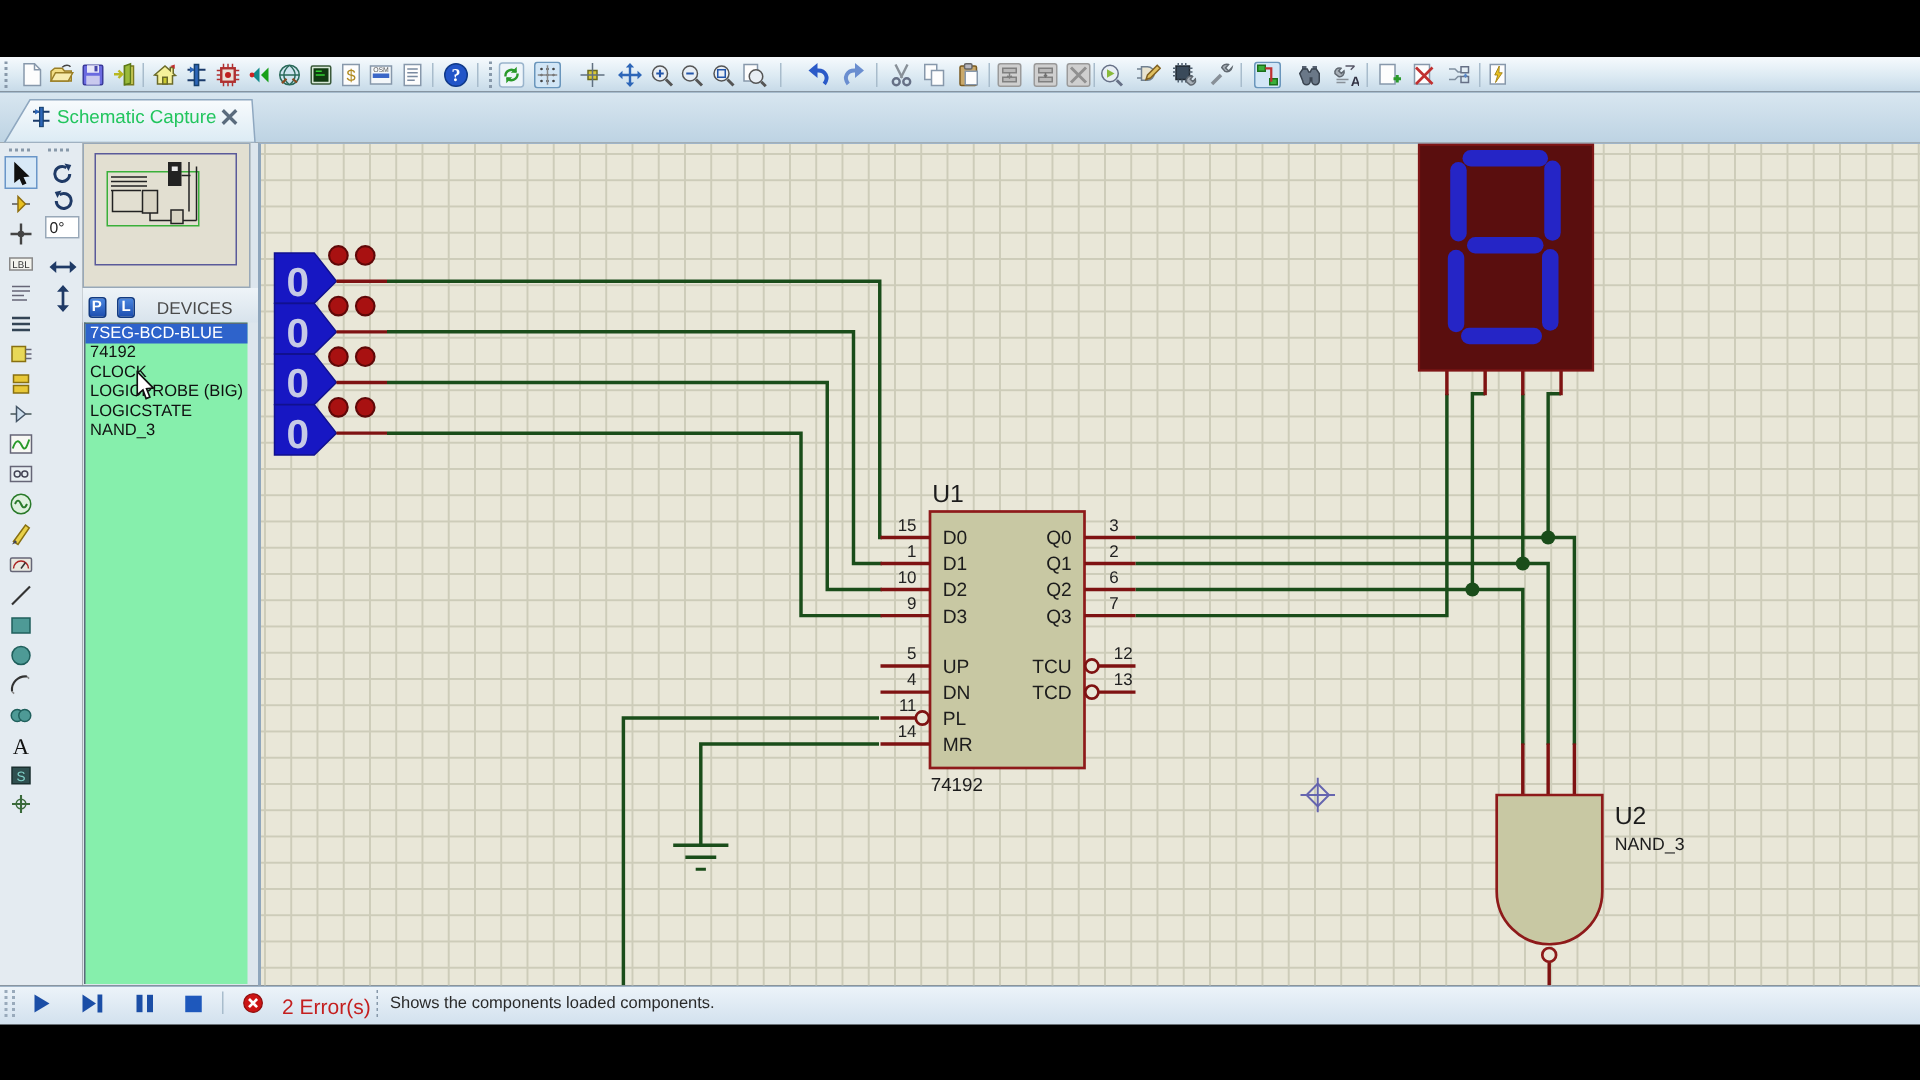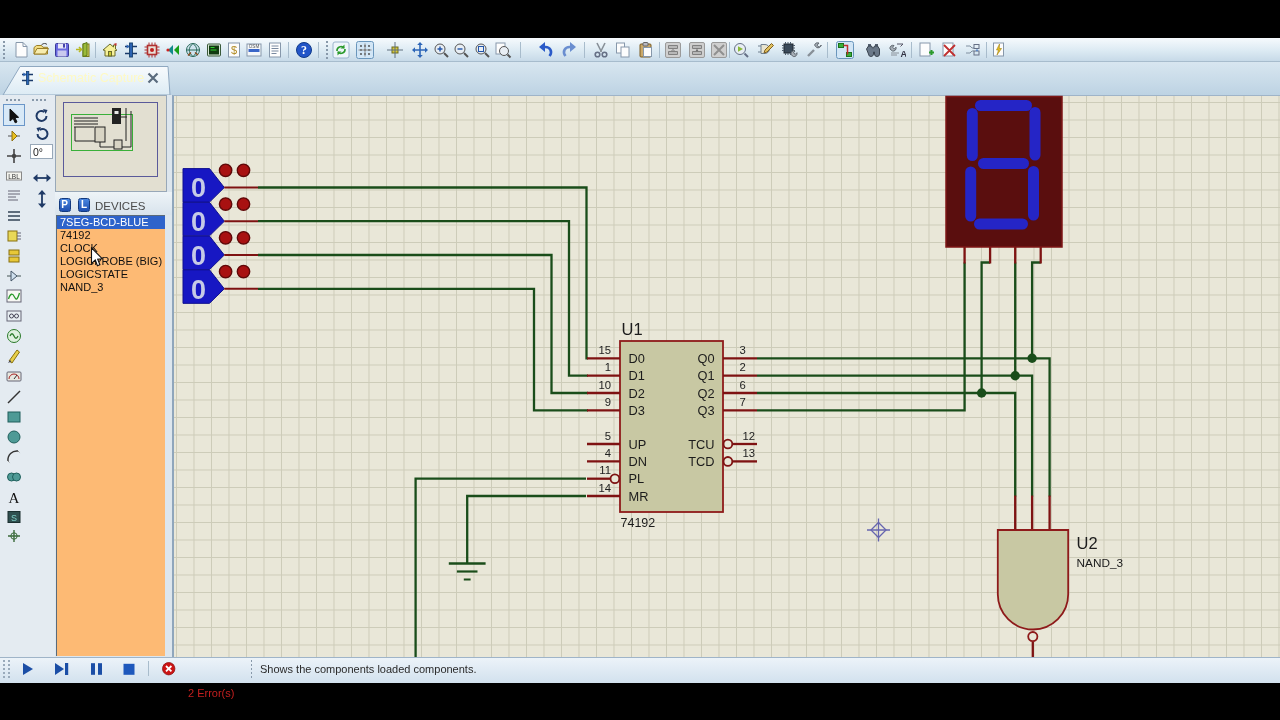--- a/index.html
+++ b/index.html
@@ -4,21 +4,21 @@
 *{margin:0;padding:0;box-sizing:border-box}
 html,body{width:1280px;height:720px;overflow:hidden;background:#000;font-family:"Liberation Sans",sans-serif}
 .abs{position:absolute}
 #stage{position:relative;width:1280px;height:720px;background:#000}
 #toolbar{left:0;top:38px;width:1280px;height:24px;background:linear-gradient(#f6fafd,#dceaf3 55%,#c7dae8);border-bottom:1px solid #a7bccd}
 #tabbar{left:0;top:62px;width:1280px;height:33px;background:linear-gradient(#d8e6f0,#bdd3e3)}
 #leftcols{left:0;top:95px;width:55px;height:562px;background:#e4ebf1}
 #panel{left:55px;top:95px;width:117px;height:562px;background:#dde6ed}
 #preview{left:55px;top:95px;width:112px;height:97px;background:#e2dfd1;border:1px solid #98a8b8}
 #devhdr{left:55px;top:192px;width:117px;height:23px;background:linear-gradient(#eef4f8,#d8e3ec)}
-#devlist{left:56px;top:215px;width:109px;height:441px;background:#fdba74;border-left:1px solid #5a6a7a;border-top:1px solid #5a6a7a;font-size:11px;color:#101010}
+#devlist{left:56px;top:215px;width:109px;height:441px;background:#86efac;border-left:1px solid #5a6a7a;border-top:1px solid #5a6a7a;font-size:11px;color:#101010}
 #devlist div{height:13px;line-height:13px;padding-left:3px;white-space:nowrap;letter-spacing:0px}
 #devlist .sel{background:#2e63cb;color:#fff}
 #canvas{left:172px;top:95px;width:1108px;height:562px;background-color:#e9e7d8;border-left:2px solid #8fa6bc;border-top:1px solid #9fb4c8;
 background-image:linear-gradient(#cdccb9 1px,transparent 1px),linear-gradient(90deg,#cdccb9 1px,transparent 1px);
 background-size:17.5px 17.5px;background-position:2px 6px}
 #statusbar{left:0;top:657px;width:1280px;height:26px;background:linear-gradient(#ecf3f9,#d2e1ee);border-top:1px solid #9fb4c8}
 .sep{position:absolute;top:42px;width:1px;height:16px;background:#a8bccc}
 .vsep{position:absolute;width:1px;background:#a8bccc}
 </style></head><body>
 <div id="stage">
@@ -251,21 +251,21 @@
       </defs>
       <path d="M3 33L20 4.5h148l2 28.5z" fill="url(#tg)" stroke="#8fa8c0"></path>
       <path d="M26 71" fill="none"></path>
     </svg>
     <svg class="abs" style="left:21px;top:71px" width="14" height="14" viewBox="0 0 14 14">
       <path d="M1 3.5h11M1 9.5h11" stroke="#1a3a6a" stroke-width="1.3"></path>
       <rect x="5.4" y="0.5" width="2.4" height="13" fill="#2d66b8" stroke="#16406e" stroke-width="0.8"></rect>
       <path d="M5.4 3.5L2.4 1.6v3.8z" fill="#2d66b8"></path>
       <text x="7" y="13" font-size="5" fill="#103a8a" font-family="Liberation Sans"></text>
     </svg>
-    <div class="abs" style="left:38px;top:71px;width:110px;height:16px;font-size:12.5px;color:#fef9c3;letter-spacing:0px;white-space:nowrap;overflow:hidden">Schematic Capture</div>
+    <div class="abs" style="left:38px;top:71px;width:110px;height:16px;font-size:12.5px;color:#22c55e;letter-spacing:0px;white-space:nowrap;overflow:hidden">Schematic Capture</div>
     <svg class="abs" style="left:146px;top:71px" width="14" height="14" viewBox="0 0 14 14">
       <path d="M2.5 2.5l9 9M11.5 2.5l-9 9" stroke="#5a6b7d" stroke-width="2.2"></path>
     </svg>
     <div class="abs" style="left:3px;top:104px;width:22px;height:22px;background:#d8e9f7;border:1px solid #6a96c8"></div>
     <svg class="abs" style="left:5px;top:107px" width="18" height="18" viewBox="0 0 18 18">
       <path d="M5 2l0 12 3.2-2.6 2 4.4 1.8-.8-2-4.3 3.6-.4z" fill="#111" stroke="#111"></path>
     </svg>
     <svg class="abs" style="left:5px;top:127px" width="18" height="18" viewBox="0 0 18 18">
       <path d="M3 9h4M11 9h4" stroke="#555"></path>
       <path d="M7 4l5 5-5 5z" fill="#e8c020" stroke="#907010"></path>
@@ -375,21 +375,21 @@
         <path d="M20 32v14h20M45 47v5h14"></path>
         <path d="M66 22h6M71 13v33M76 16v36M60 52h16"></path>
       </g>
       <rect x="57" y="13" width="9" height="16" fill="#222"></rect>
       <rect x="59.5" y="16" width="4" height="3" fill="#e8e8e8"></rect>
       <rect x="59" y="45" width="8" height="9" fill="#d8d4c4" stroke="#222"></rect>
     </svg>
     <div class="abs" id="devhdr"></div>
     <div class="abs" style="left:58.5px;top:198px;width:12px;height:13.5px;background:linear-gradient(#4a86e0,#1e4fb0);border:1px solid #123a80;border-radius:2.5px;color:#fff;font-size:10px;font-weight:bold;text-align:center;line-height:12.5px">P</div>
     <div class="abs" style="left:78px;top:198px;width:12px;height:13.5px;background:linear-gradient(#4a86e0,#1e4fb0);border:1px solid #123a80;border-radius:2.5px;color:#fff;font-size:10px;font-weight:bold;text-align:center;line-height:12.5px">L</div>
-    <div class="abs" style="left:95px;top:200px;width:60px;height:13px;font-size:11.5px;color:#4a4a4a;text-align:left">DEVICES</div>
+    <div class="abs" style="left:95px;top:200px;width:60px;height:13px;font-size:11.5px;color:#4a4a4a;text-align:right">DEVICES</div>
     <div class="abs" id="devlist">
       <div class="sel">7SEG-BCD-BLUE</div>
       <div>74192</div>
       <div>CLOCK</div>
       <div>LOGICPROBE (BIG)</div>
       <div>LOGICSTATE</div>
       <div>NAND_3</div>
     </div>
     <div class="abs" id="canvas"></div>
     <svg class="abs" style="left:172px;top:95px" width="1108" height="562" viewBox="172 95 1108 562">
@@ -514,18 +514,18 @@
       <rect x="78" y="1.2" width="4" height="11.6" fill="#1b4ea6"></rect>
       <rect x="103.5" y="1.8" width="11" height="11" fill="#1e58bc"></rect>
     </svg>
     <div class="abs" style="left:3px;top:660px;width:2px;height:19px;background:repeating-linear-gradient(#99aabb 0 2px,transparent 2px 4px)"></div>
     <div class="abs" style="left:8px;top:660px;width:2px;height:19px;background:repeating-linear-gradient(#99aabb 0 2px,transparent 2px 4px)"></div>
     <div class="vsep" style="left:148px;top:661px;height:15px"></div>
     <svg class="abs" style="left:162px;top:662px" width="14" height="14" viewBox="0 0 14 14">
       <circle cx="6.7" cy="6.7" r="6.2" fill="#cc1414" stroke="#8e0e0e" stroke-width="0.8"></circle>
       <path d="M4 4l5.4 5.4M9.4 4L4 9.4" stroke="#fff" stroke-width="1.8"></path>
     </svg>
-    <div class="abs" style="left:188px;top:687px;font-size:11px;color:#c41f1f">2 Error(s)</div>
+    <div class="abs" style="left:188px;top:663px;font-size:14px;color:#c41f1f">2 Error(s)</div>
     <div class="abs" style="left:251px;top:660px;width:1px;height:20px;background:repeating-linear-gradient(#8899aa 0 2px,transparent 2px 4px)"></div>
     <div class="abs" style="left:260px;top:663px;font-size:11px;color:#2a2a2a">Shows the components loaded components.</div>
     <svg class="abs" style="left:90px;top:247px" width="13" height="21" viewBox="0 0 13 21">
       <path d="M1.5 0.8l0 15.5 3.8-3.3 2.1 5.7 2.5-1-2.2-5.5 4.5-.5z" fill="#fff" stroke="#111" stroke-width="1.1"></path>
     </svg>
   </div>
 </body></html>

